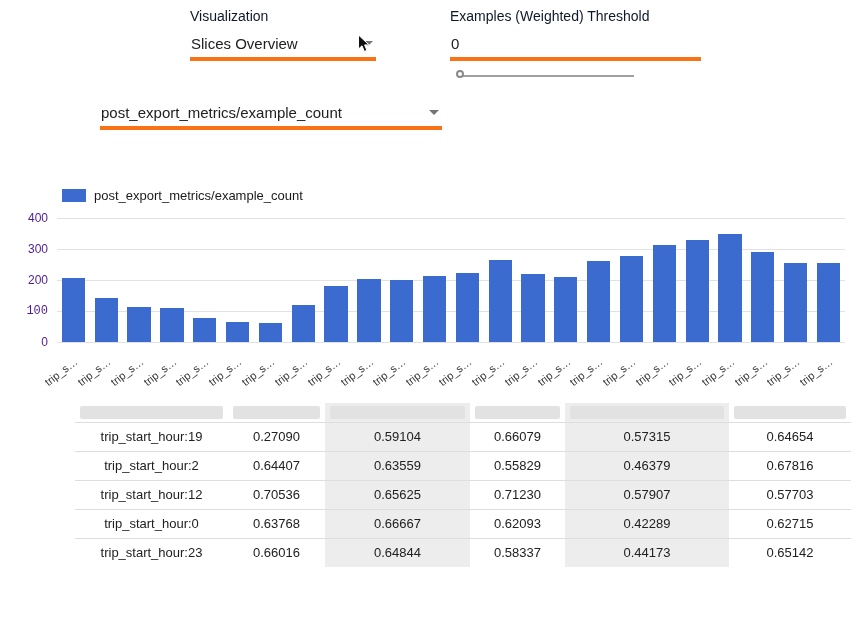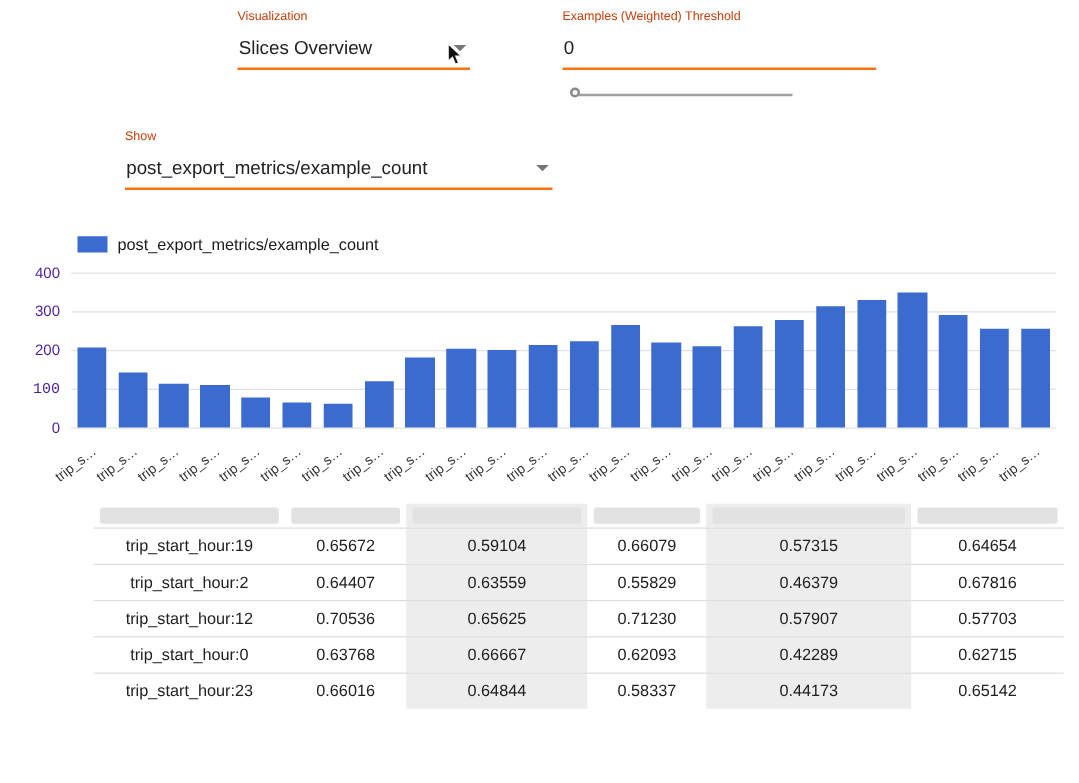--- a/index.html
+++ b/index.html
@@ -2,22 +2,22 @@
 <html><head>
 <meta charset="utf-8">
 <style>
   * { box-sizing: border-box; margin: 0; padding: 0; }
   html, body { background: #fff; }
   body { font-family: "Liberation Sans", sans-serif; }
   .page { position: relative; width: 863px; height: 626px; overflow: hidden; background: #fff; }
 
   
   .control { position: absolute; }
-  .control-label { font-size: 10px; color: #c2410c; margin-bottom: 11px; white-space: nowrap; }
-  .control-value { font-size: 15px; color: #212121; padding: 0 18px 7px 1px; border-bottom: 2px solid #f97316; position: relative; cursor: pointer; white-space: nowrap; height: 26px; }
+  .control-label { font-size: 14px; color: #0f172a; margin-bottom: 11px; white-space: nowrap; }
+  .control-value { font-size: 15px; color: #212121; padding: 0 18px 7px 1px; border-bottom: 4px solid #f97316; position: relative; cursor: pointer; white-space: nowrap; height: 26px; }
   .dd-arrow { position: absolute; right: 3px; top: 6px; width: 0; height: 0; border-left: 5px solid transparent; border-right: 5px solid transparent; border-top: 5px solid #757575; }
 
   .slider { position: absolute; left: 456px; top: 69px; width: 178px; height: 14px; }
   .slider-track { position: absolute; left: 7px; right: 0; top: 6px; height: 2px; background: #a0a0a0; }
   .slider-knob { position: absolute; left: 0; top: 1px; width: 8px; height: 8px; background: #fff; border: 2px solid #8a8a8a; border-radius: 50%; }
 
   .cursor { position: absolute; left: 357px; top: 34px; z-index: 9; }
 
   
   .legend { position: absolute; left: 62px; top: 188px; display: flex; align-items: center; }
@@ -75,21 +75,20 @@
     <div class="slider-knob"></div>
   </div>
 
   <div class="cursor">
     <svg width="16" height="19" viewBox="0 0 16 19">
       <path d="M1.5 1 L1.5 15 L5 11.8 L7.3 17.4 L9.9 16.3 L7.6 10.9 L12 10.9 Z" fill="#111" stroke="#fff" stroke-width="1"></path>
     </svg>
   </div>
 
   <div class="control" style="left:100px; top:104px; width:342px;">
-    <div class="control-label">Show</div>
     <div class="control-value">
       <span>post_export_metrics/example_count</span>
       <span class="dd-arrow"></span>
     </div>
   </div>
 
 
   <div class="legend">
     <span class="legend-swatch" id="legend-swatch" style="background: rgb(59, 107, 206);"></span>
     <span class="legend-label">post_export_metrics/example_count</span>
@@ -288,21 +287,21 @@
               <div class="filter-box"></div>
             </td>
             <td>
               <div class="filter-box"></div>
             </td>
           </tr>
       </thead>
       <tbody id="tbody">
           <tr>
             <td>trip_start_hour:19</td>
-            <td>0.65672</td>
+            <td>0.27090</td>
             <td>0.59104</td>
             <td>0.66079</td>
             <td>0.57315</td>
             <td>0.64654</td>
           </tr>
           <tr>
             <td>trip_start_hour:2</td>
             <td>0.64407</td>
             <td>0.63559</td>
             <td>0.55829</td>

